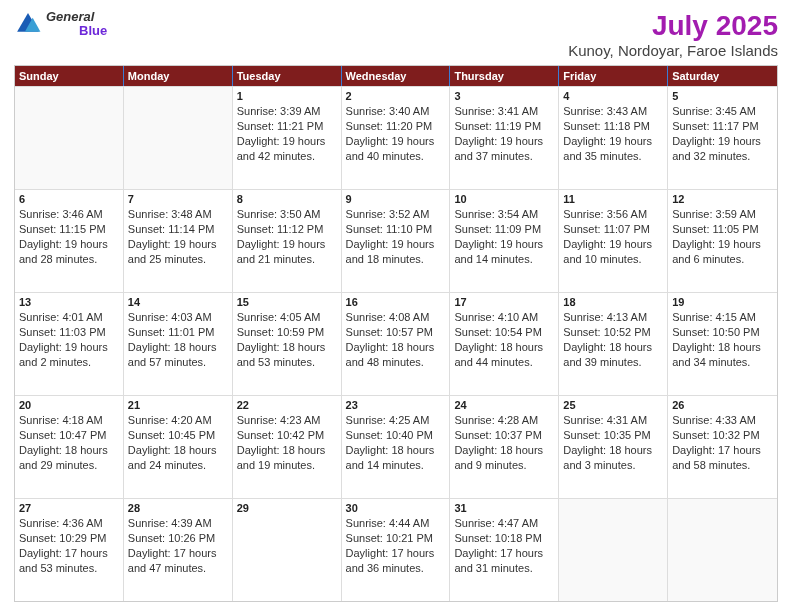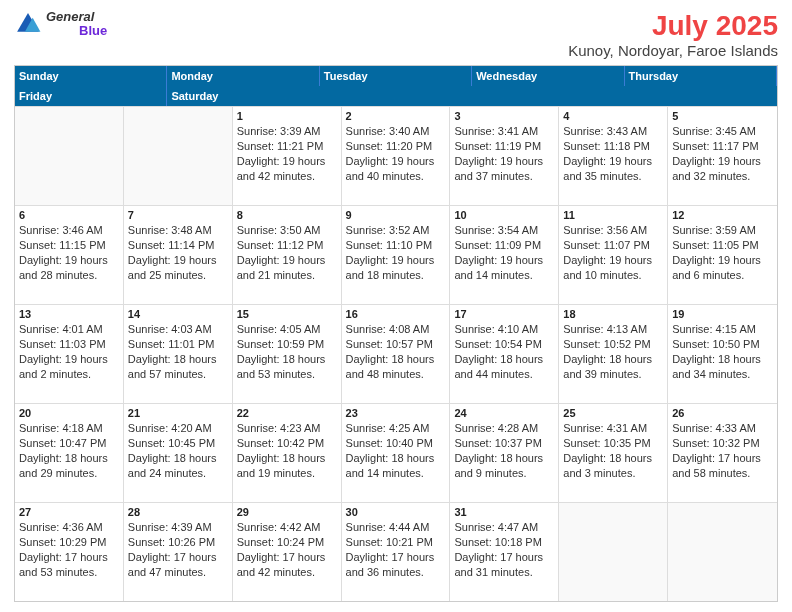--- a/index.html
+++ b/index.html
@@ -38,36 +38,36 @@
     .logo-icon {
       width: 28px;
       height: 28px;
     }
     .title-block {
       text-align: right;
     }
     .calendar-title {
       font-size: 28px;
       font-weight: bold;
-      color: #ef4444;
+      color: #a21caf;
     }
     .calendar-subtitle {
       font-size: 15px;
       color: #444;
     }
     .calendar {
       flex: 1;
       display: flex;
       flex-direction: column;
       border: 1px solid #ccc;
     }
     .cal-header {
       display: grid;
-      grid-template-columns: repeat(5, 1fr);
-      background: #0369a1;
+      grid-template-columns: repeat(7, 1fr);
+      background: #7f1d1d;
     }
     .cal-header-cell {
       color: #fff;
       font-size: 11px;
       font-weight: bold;
       padding: 4px 4px;
       text-align: left;
       border-right: 1px solid #3a7cd5;
     }
     .cal-header-cell:last-child { border-right: none; }
@@ -311,23 +311,20 @@
 Daylight: 17 hours and 53 minutes.</div>
           </div>
           <div class="cal-cell">
             <span class="day-num">28</span>
             <div class="cell-info">Sunrise: 4:39 AM
 Sunset: 10:26 PM
 Daylight: 17 hours and 47 minutes.</div>
           </div>
           <div class="cal-cell">
             <span class="day-num">29</span>
-            <div class="cell-info">Sunrise: 4:42 AM
-Sunset: 10:24 PM
-Daylight: 17 hours and 42 minutes.</div>
           </div>
           <div class="cal-cell">
             <span class="day-num">30</span>
             <div class="cell-info">Sunrise: 4:44 AM
 Sunset: 10:21 PM
 Daylight: 17 hours and 36 minutes.</div>
           </div>
           <div class="cal-cell">
             <span class="day-num">31</span>
             <div class="cell-info">Sunrise: 4:47 AM

